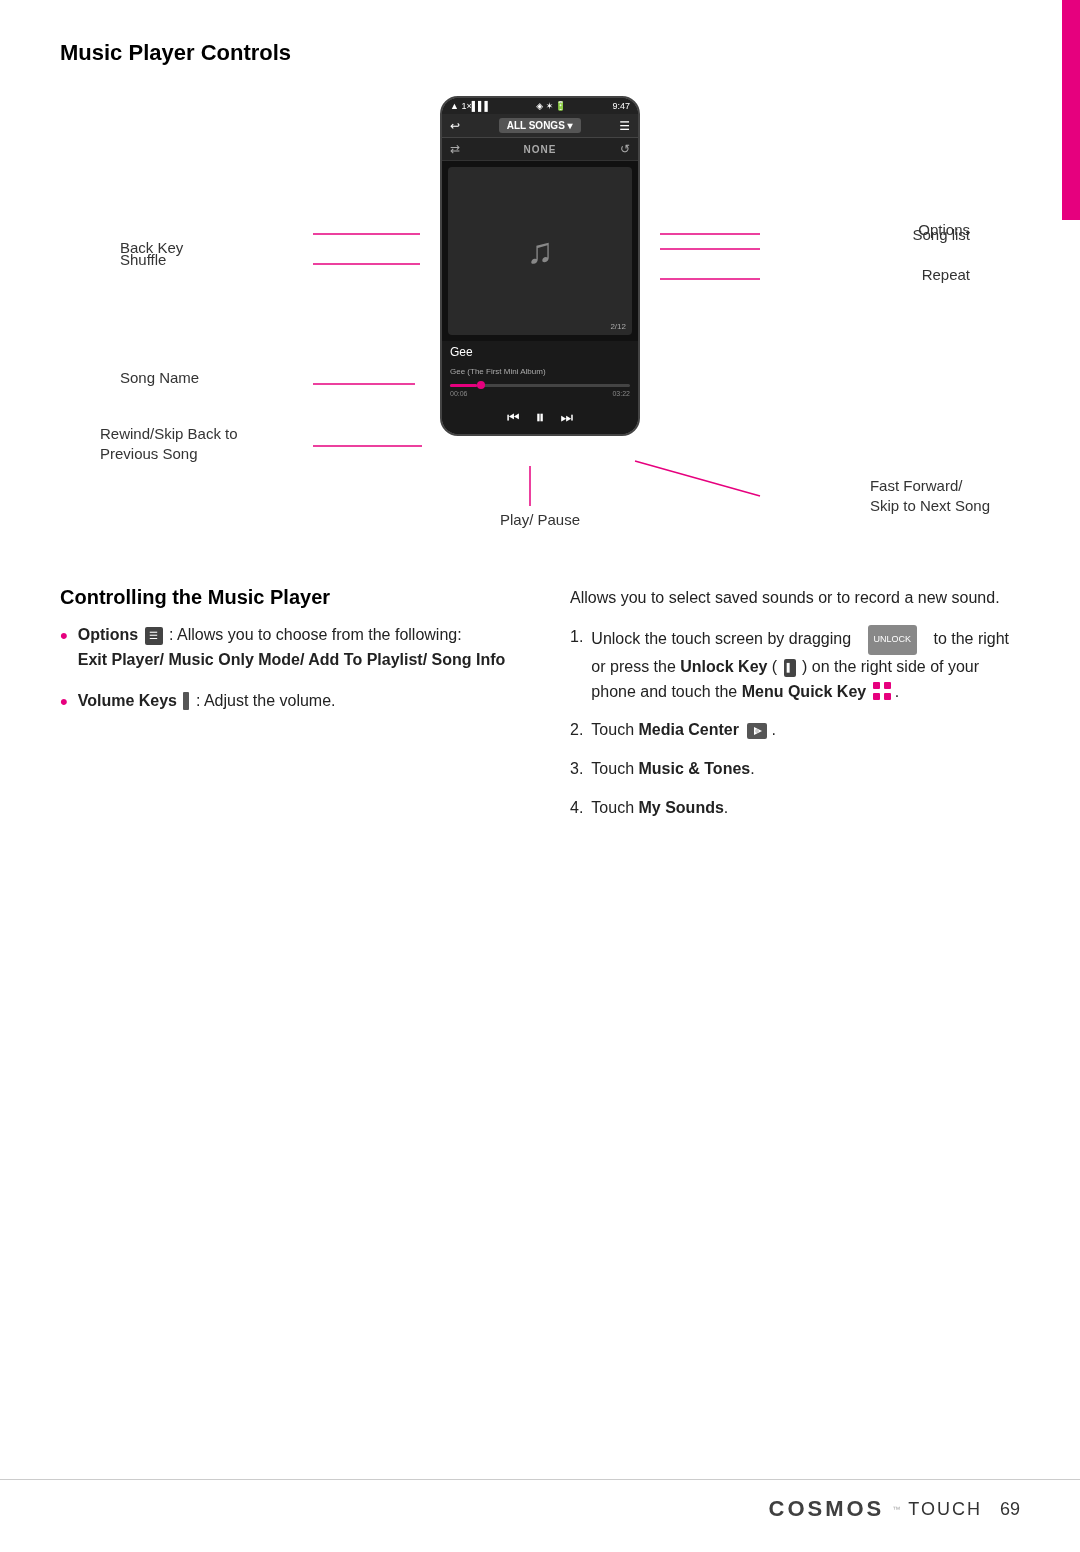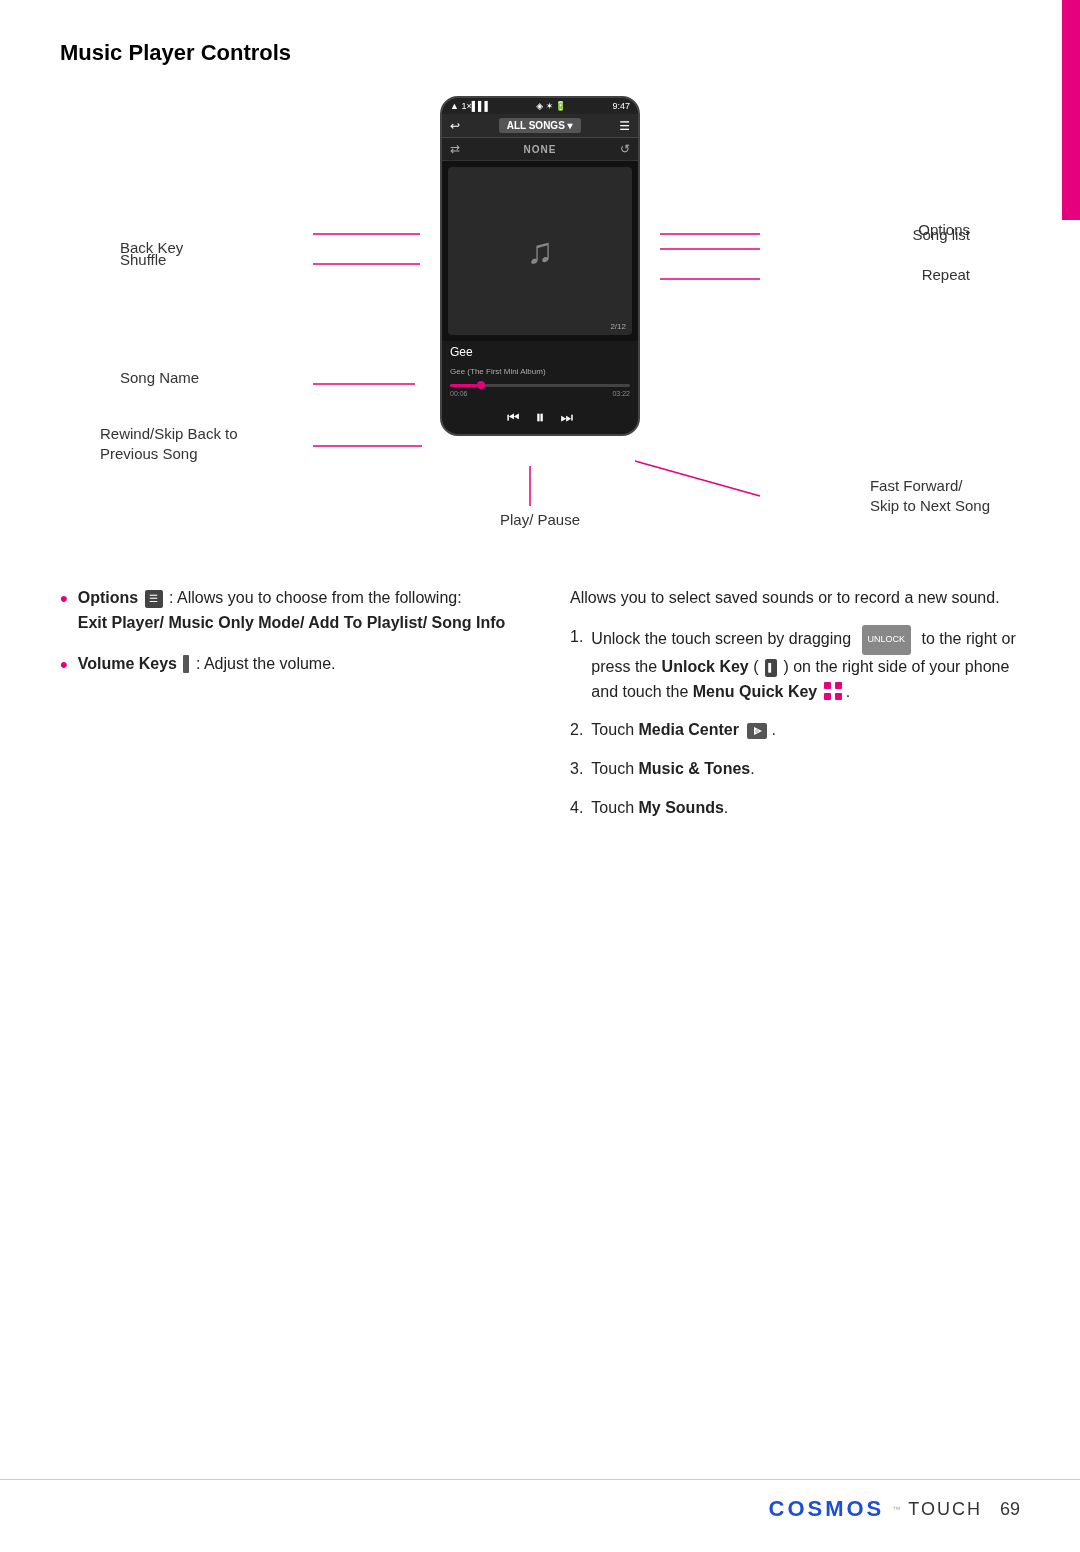--- a/index.html
+++ b/index.html
@@ -317,21 +317,21 @@
 
     
     .unlock-btn-inline {
       display: inline-block;
       background: #888;
       color: #fff;
       font-size: 9px;
       padding: 8px 6px;
       border-radius: 3px;
       vertical-align: middle;
-      margin: 0 6px;
+      margin: 0 12px;
     }
 
     
     .page-footer {
       position: absolute;
       bottom: 30px;
       left: 0;
       right: 0;
       display: flex;
       justify-content: flex-end;
@@ -344,21 +344,21 @@
     .footer-brand {
       display: flex;
       align-items: center;
       gap: 6px;
     }
 
     .brand-cosmos {
       font-size: 22px;
       font-weight: bold;
       letter-spacing: 3px;
-      color: #1d4ed8;
+      color: #404040;
       text-transform: uppercase;
     }
 
     .brand-touch {
       font-size: 18px;
       color: #333;
       letter-spacing: 2px;
       text-transform: uppercase;
     }
 
@@ -477,20 +477,21 @@
           <span class="ctrl-btn" style="font-size:18px;">⏸</span>
           <span class="ctrl-btn">⏭</span>
         </div>
       </div>
     </div>
   </div>
 
   <div class="two-col">
 
     <div class="col-left">
+      <h3 class="subsection-title">Controlling the Music Player</h3>
 
       <ul class="bullet-list">
         <li>
           <span class="bullet-dot">•</span>
           <span>
             <span class="bold-text">Options </span>
             <span class="inline-icon">☰</span>
             <span> : Allows you to choose from the following:</span><br>
             <span class="bold-text">Exit Player/ Music Only Mode/ Add To Playlist/ Song Info</span>
           </span>

